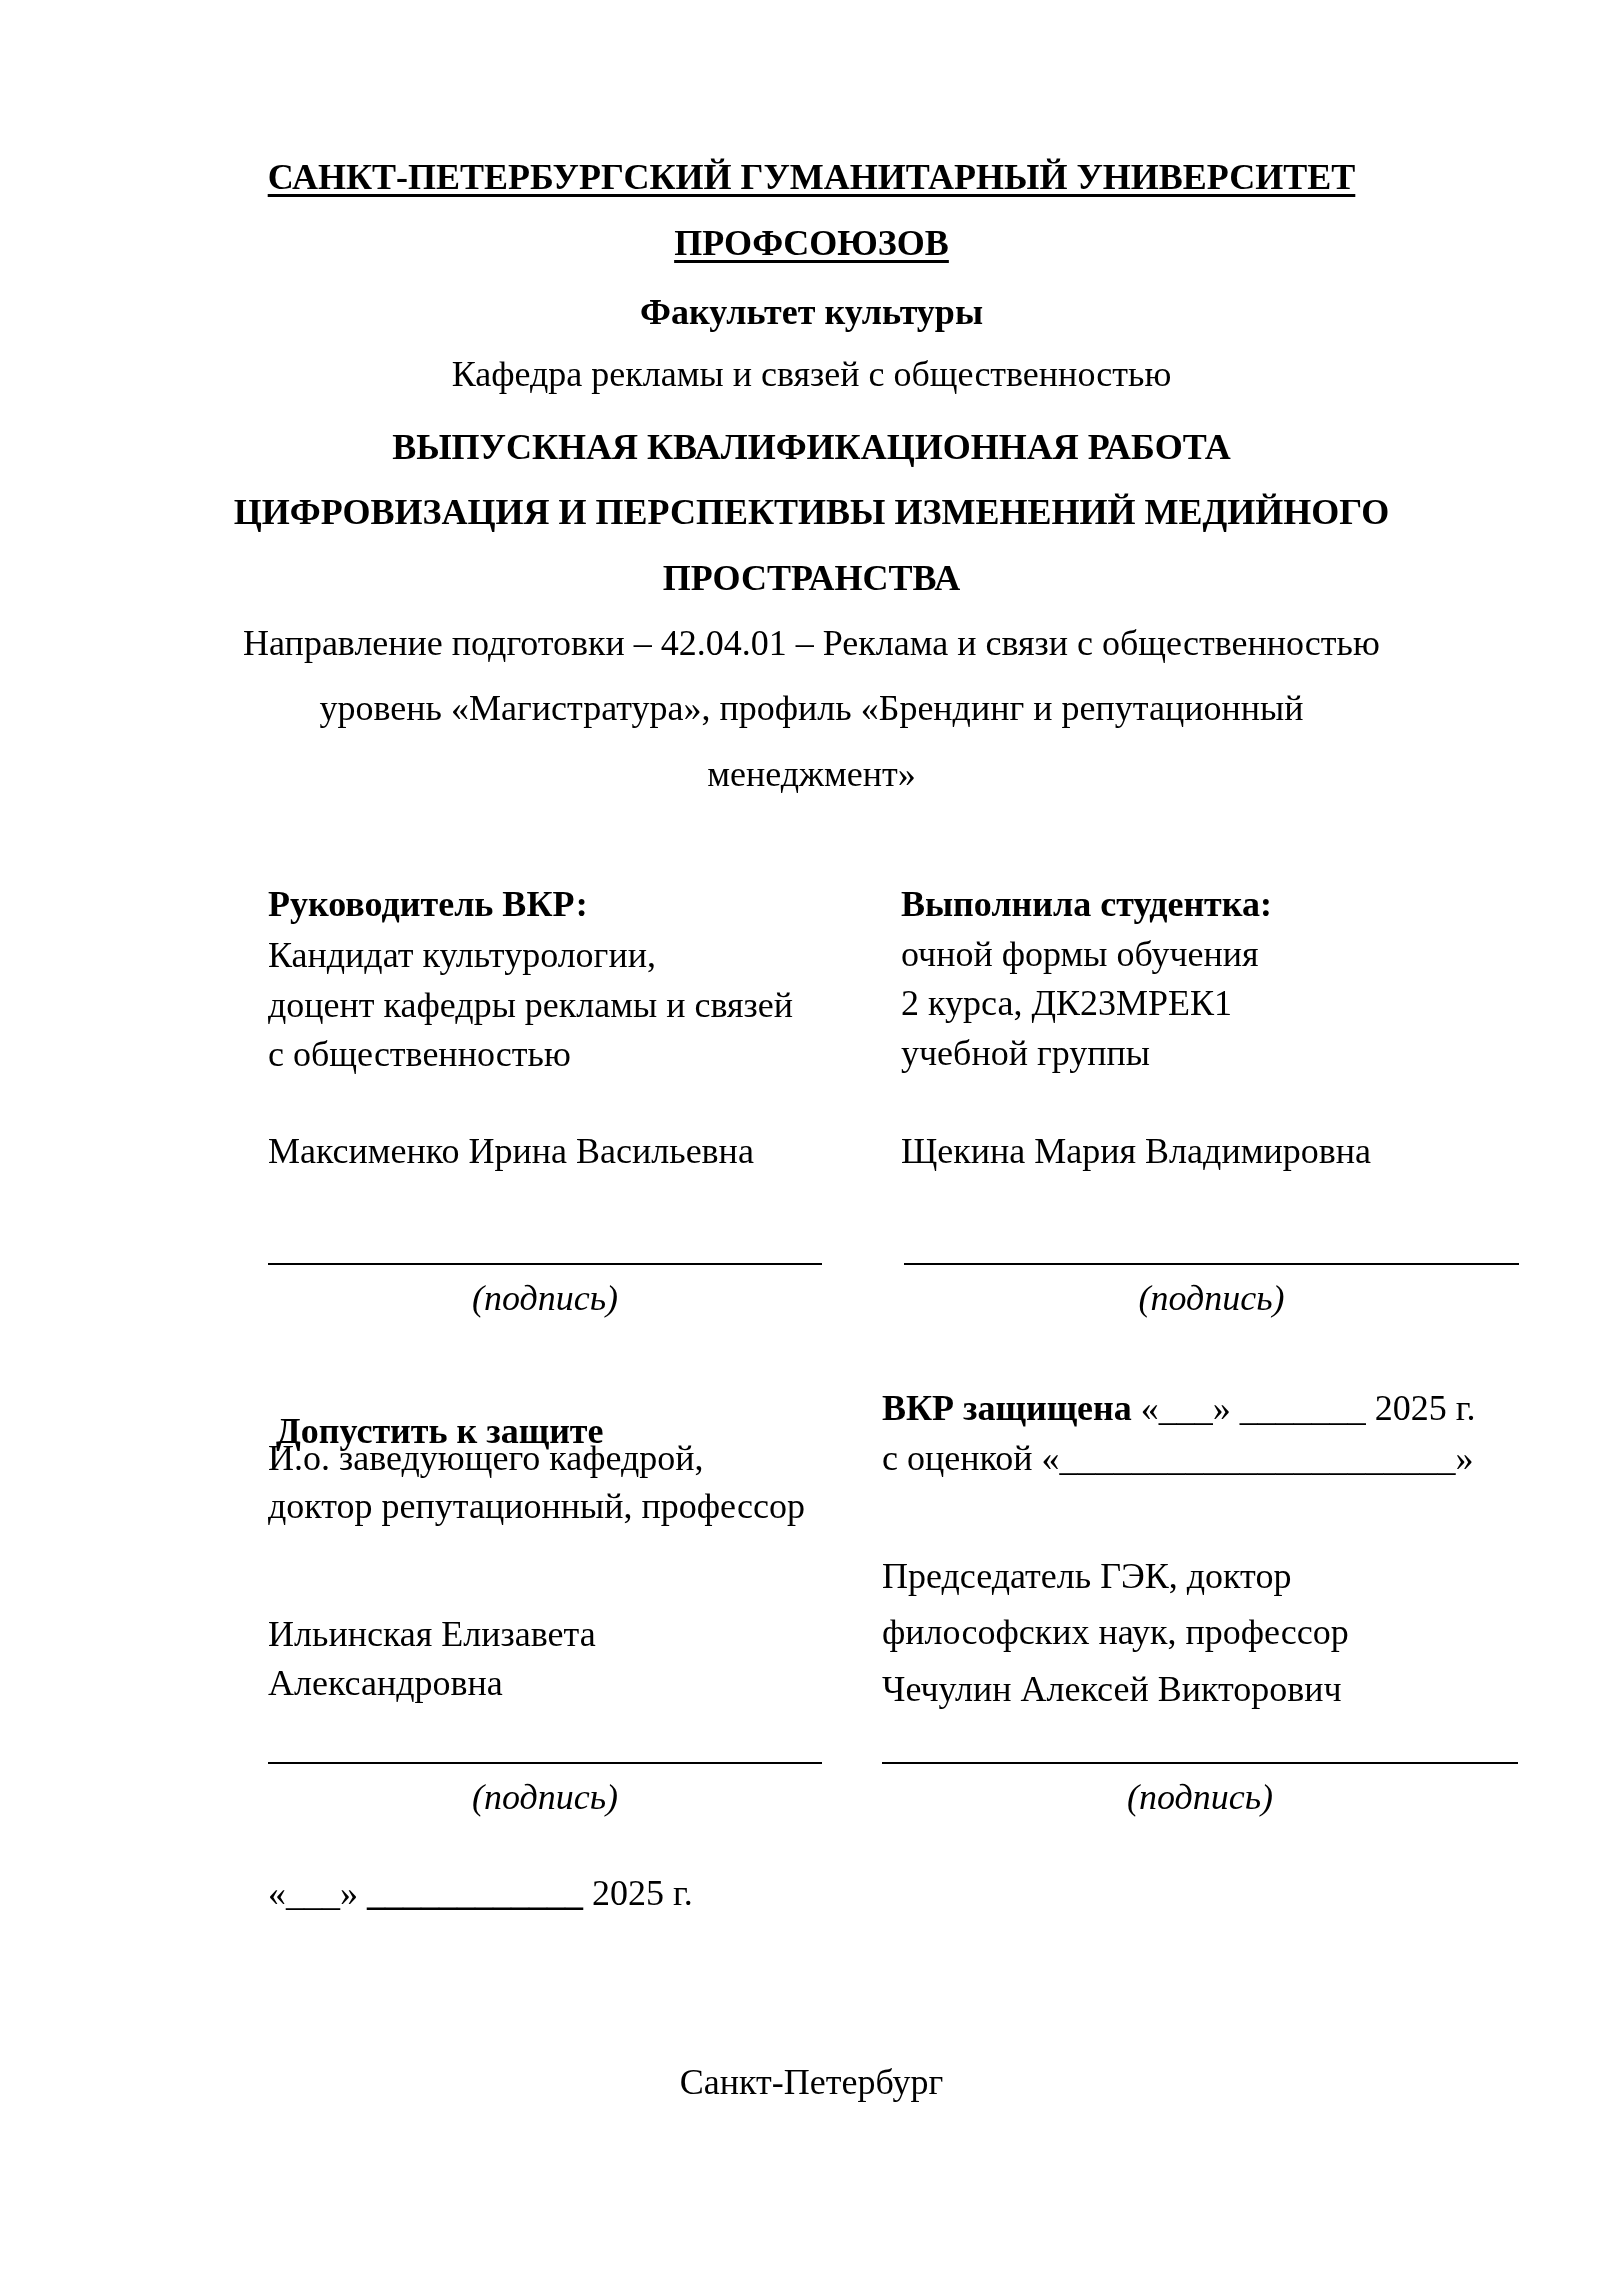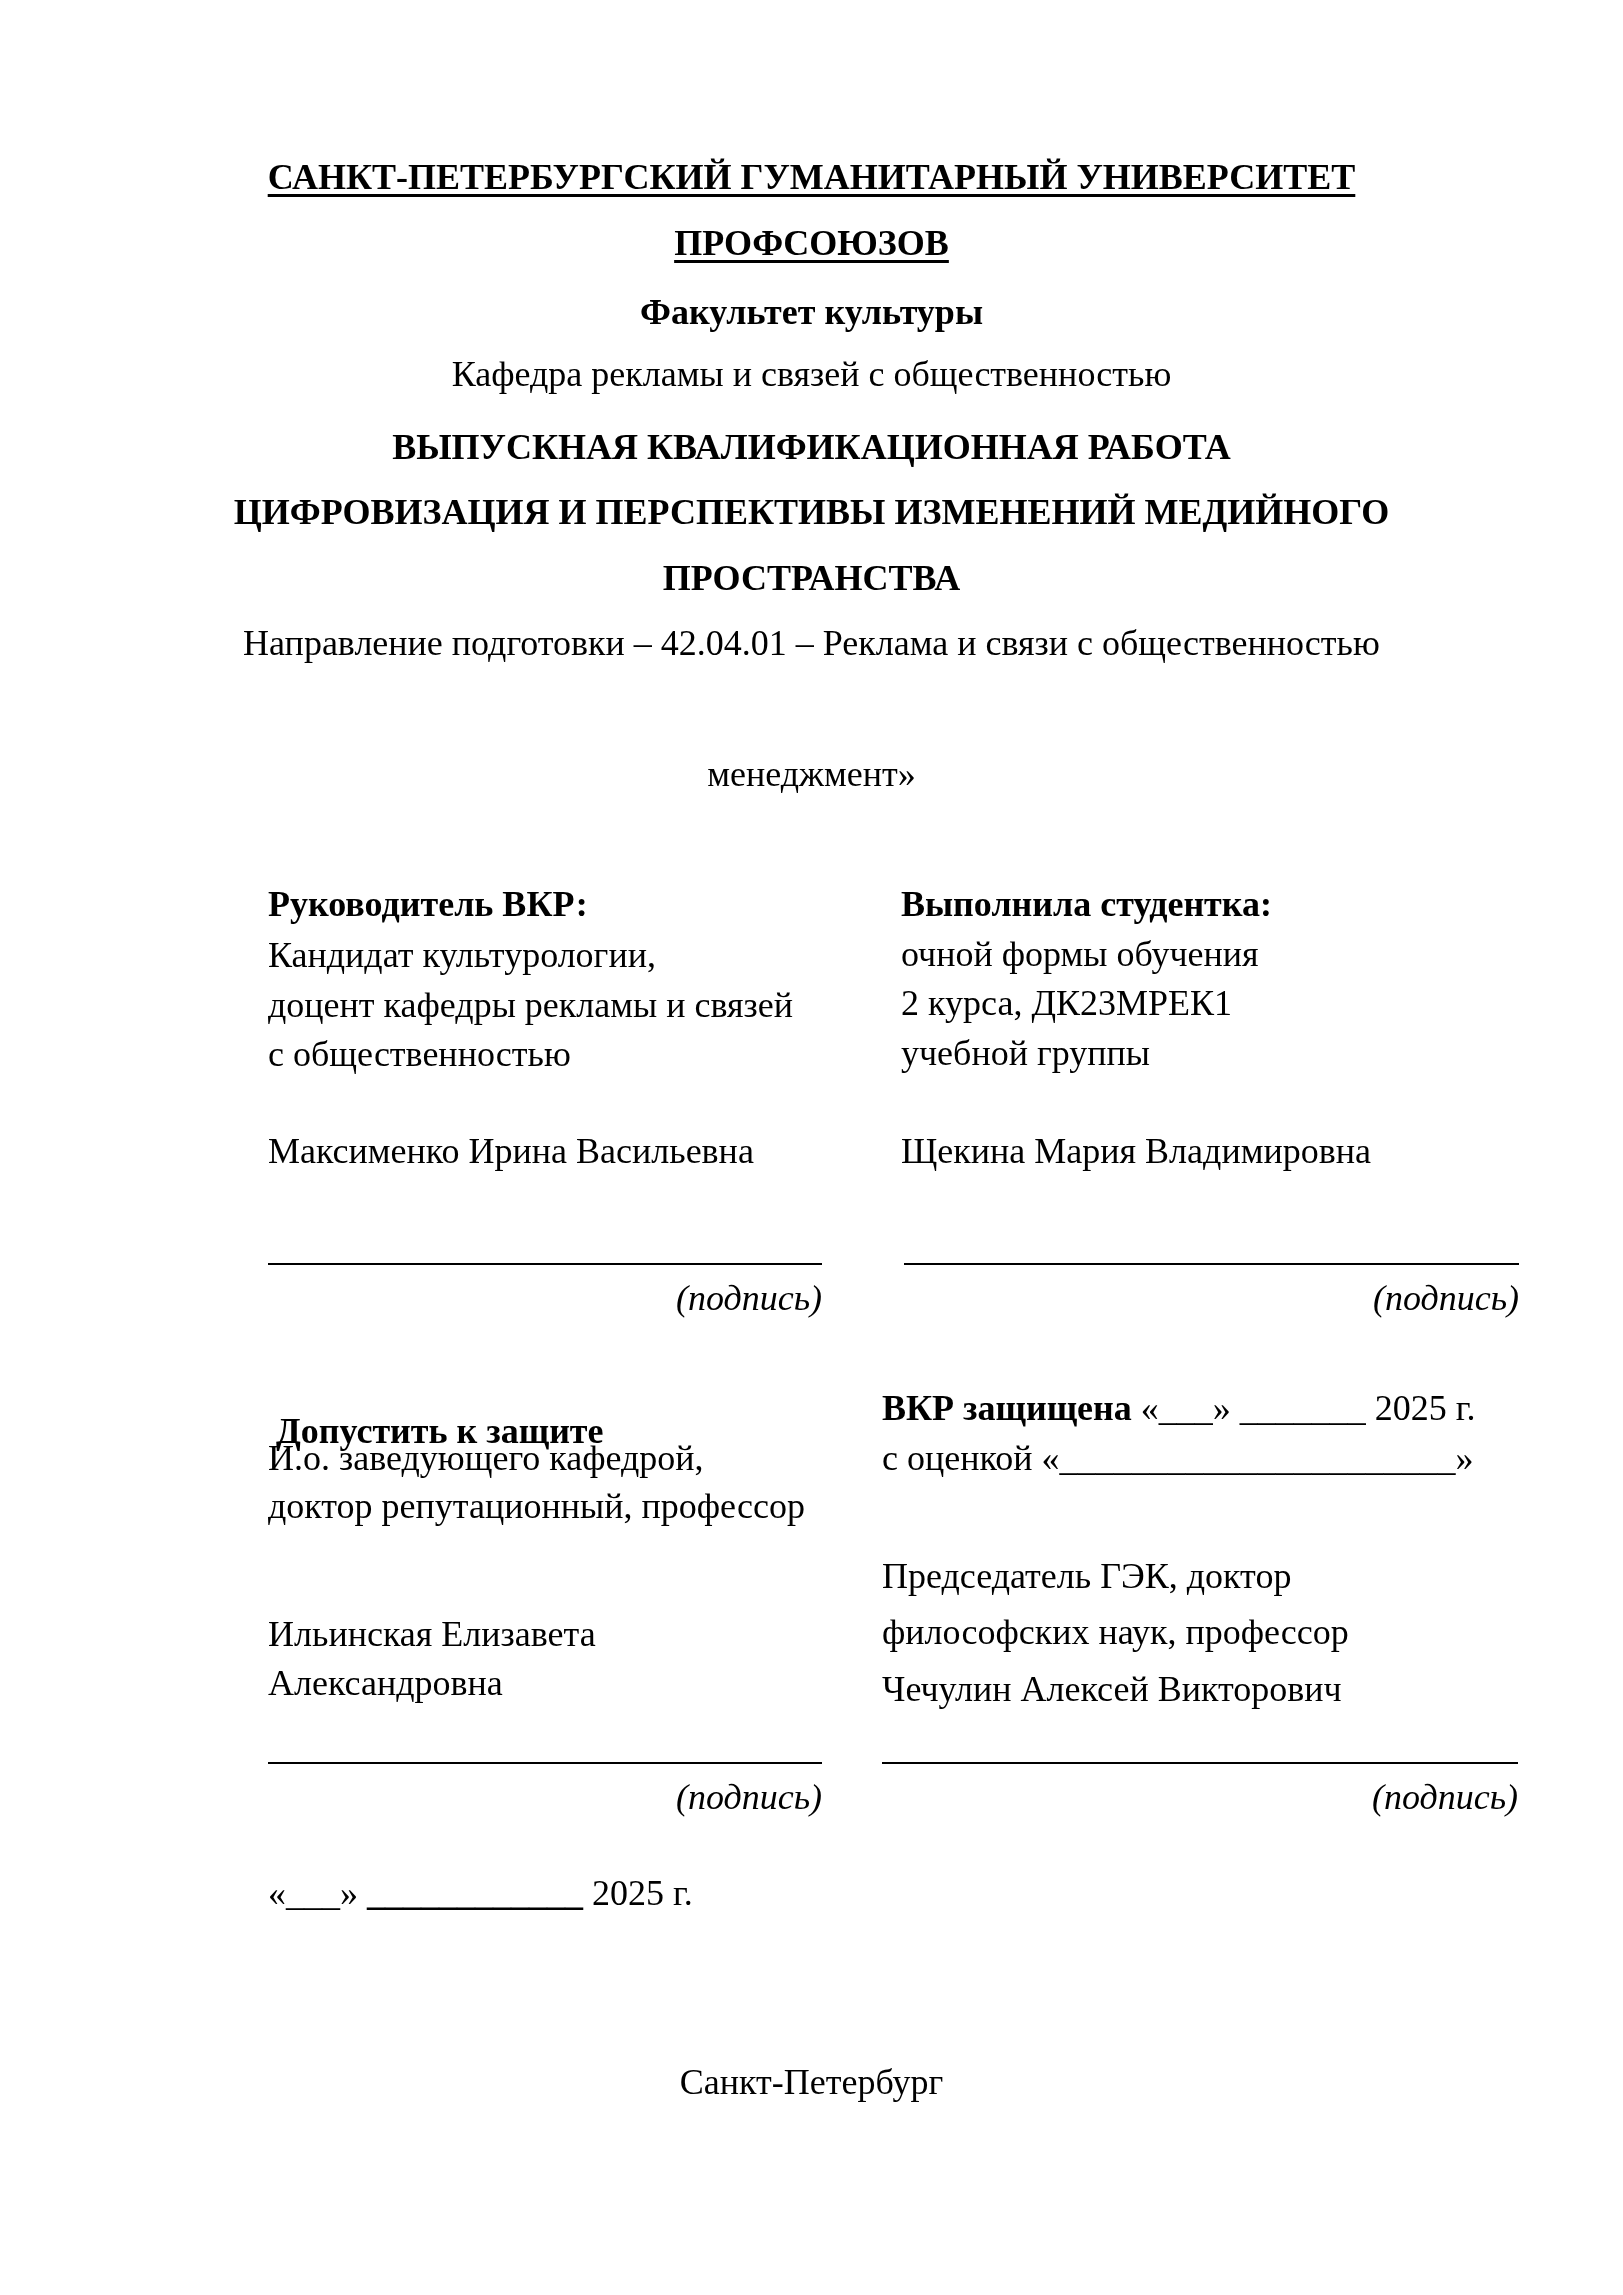--- a/index.html
+++ b/index.html
@@ -7,41 +7,42 @@
          font-family: "Liberation Serif", "DejaVu Serif", serif; color: #000; }
   .page { position: absolute; left: 0; top: 0; width: 1623px; height: 2295px; background: #fff; }
   .ln { position: absolute; font-size: 36px; line-height: 36px; white-space: nowrap; }
   .c { left: 0; width: 1623px; text-align: center; }
   .b { font-weight: bold; }
   .u { text-decoration: underline; text-decoration-thickness: 3.1px; text-underline-offset: 4.7px; }
   .L { left: 268px; }
   .R1 { left: 901px; }
   .R2 { left: 882px; }
   .sig { position: absolute; height: 2.4px; background: #000; }
-  .podpis { position: absolute; font-size: 36px; line-height: 36px; font-style: italic; text-align: right; white-space: nowrap; font-family: Liberation Serif, serif; }
+  .podpis { position: absolute; font-size: 36px; line-height: 36px; font-style: italic; text-align: center; white-space: nowrap; font-family: Liberation Serif, serif; }
   .bold-blank { font-weight: bold; }
 </style>
 </head>
 <body>
 
 <div class="page">
 
   <div class="ln c b" style="top:159px;">
     <span class="u">САНКТ-ПЕТЕРБУРГСКИЙ ГУМАНИТАРНЫЙ УНИВЕРСИТЕТ</span>
   </div>
   <div class="ln c b" style="top:225px;">
     <span class="u">ПРОФСОЮЗОВ</span>
   </div>
   <div class="ln c b" style="top:294px;">Факультет культуры</div>
   <div class="ln c" style="top:356px;">Кафедра рекламы и связей с общественностью</div>
 
   <div class="ln c b" style="top:429px;">ВЫПУСКНАЯ КВАЛИФИКАЦИОННАЯ РАБОТА</div>
   <div class="ln c b" style="top:494px;">ЦИФРОВИЗАЦИЯ И ПЕРСПЕКТИВЫ ИЗМЕНЕНИЙ МЕДИЙНОГО</div>
   <div class="ln c b" style="top:560px;">ПРОСТРАНСТВА</div>
   <div class="ln c" style="top:625px;">Направление подготовки – 42.04.01 – Реклама и связи с общественностью</div>
+  <div class="ln c" style="top:690px;">уровень «Магистратура», профиль «Брендинг и репутационный</div>
   <div class="ln c" style="top:756px;">менеджмент»</div>
 
   <div class="ln L b" style="top:886px;">Руководитель ВКР:</div>
   <div class="ln L" style="top:937px;">Кандидат культурологии,</div>
   <div class="ln L" style="top:987px;">доцент кафедры рекламы и связей</div>
   <div class="ln L" style="top:1036px;">с общественностью</div>
   <div class="ln L" style="top:1133px;">Максименко Ирина Васильевна</div>
   <div class="sig" style="left:268px; width:554px; top:1263px;"></div>
   <div class="podpis" style="left:268px; width:554px; top:1280px;">(подпись)</div>
 

